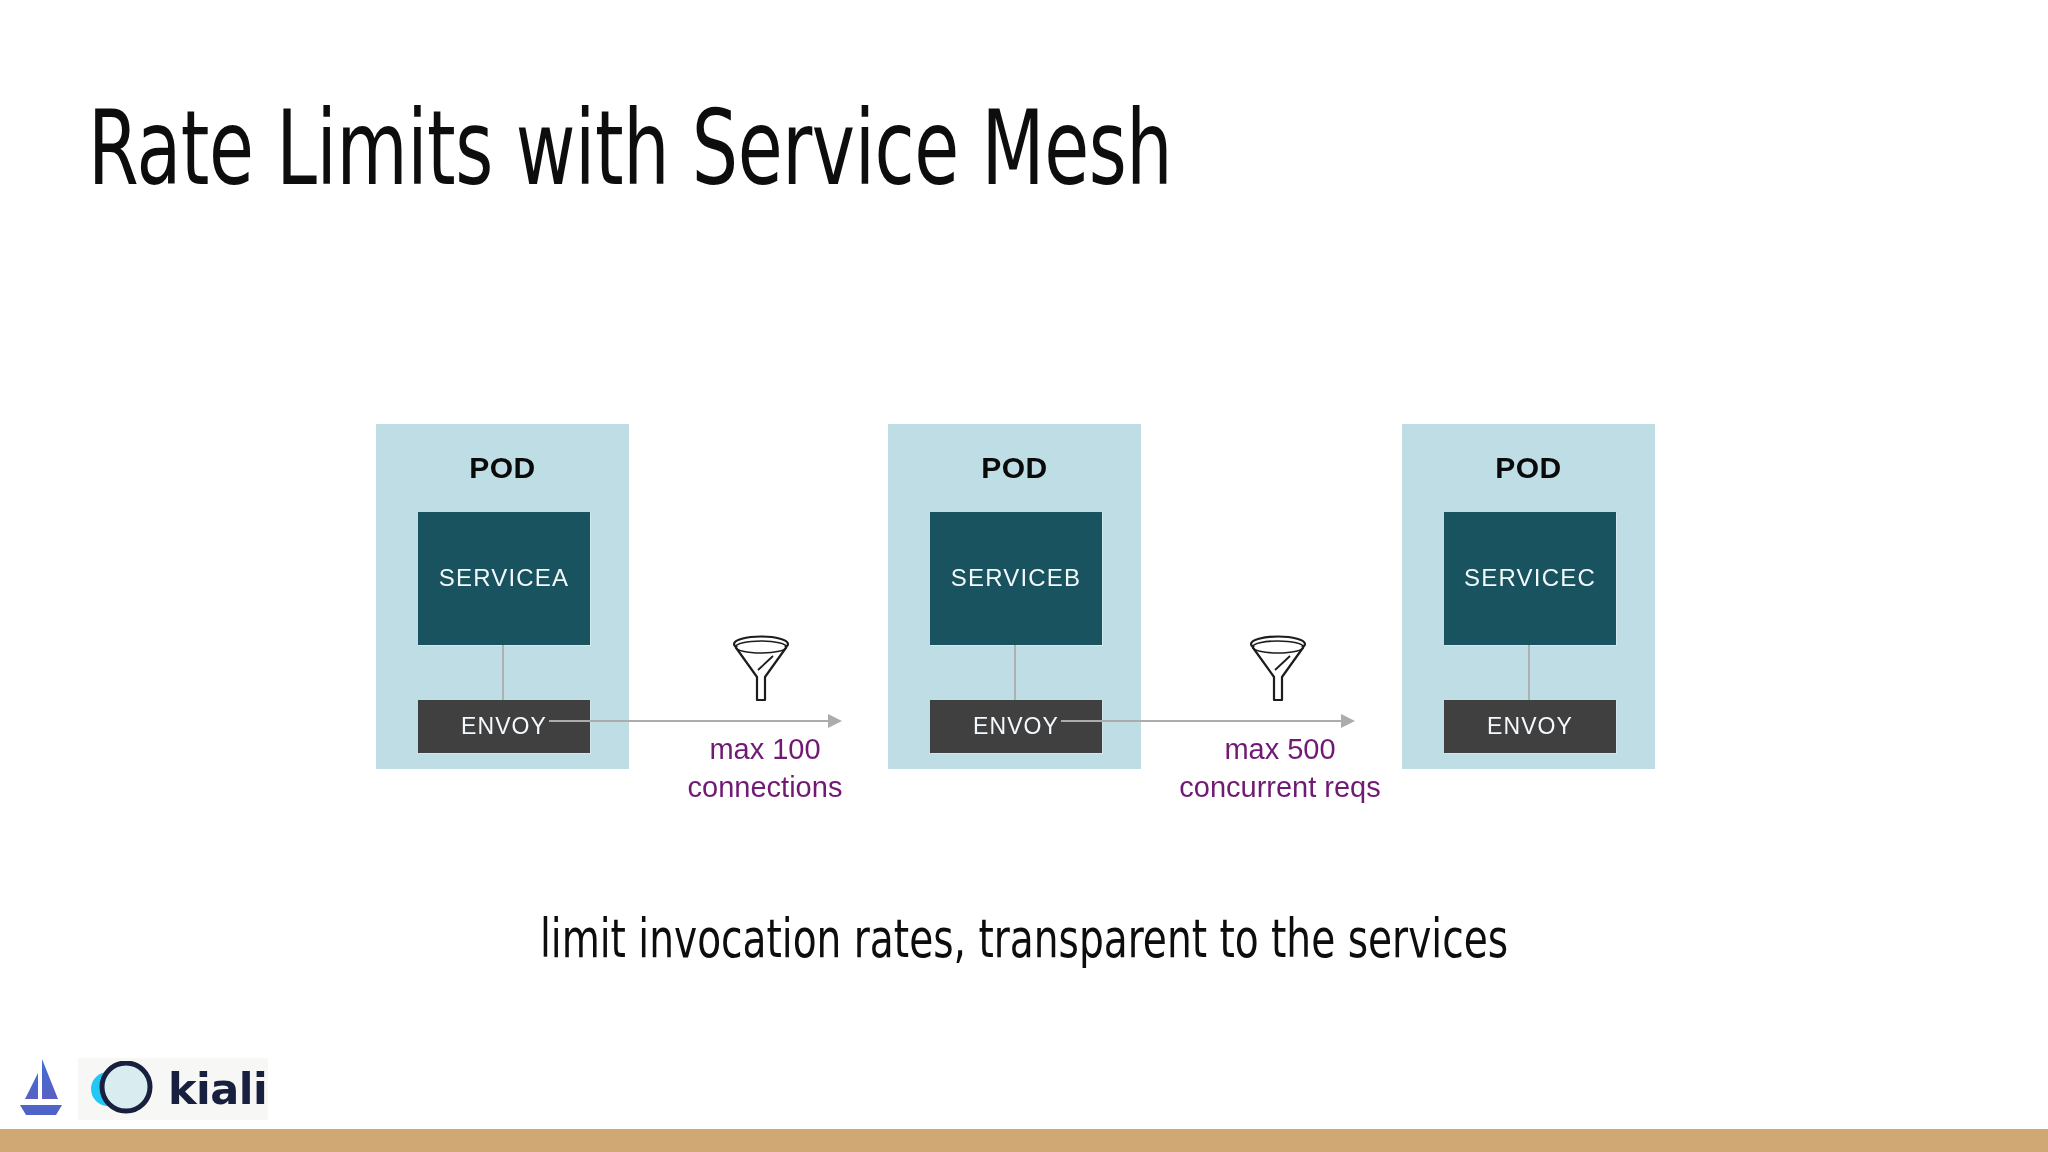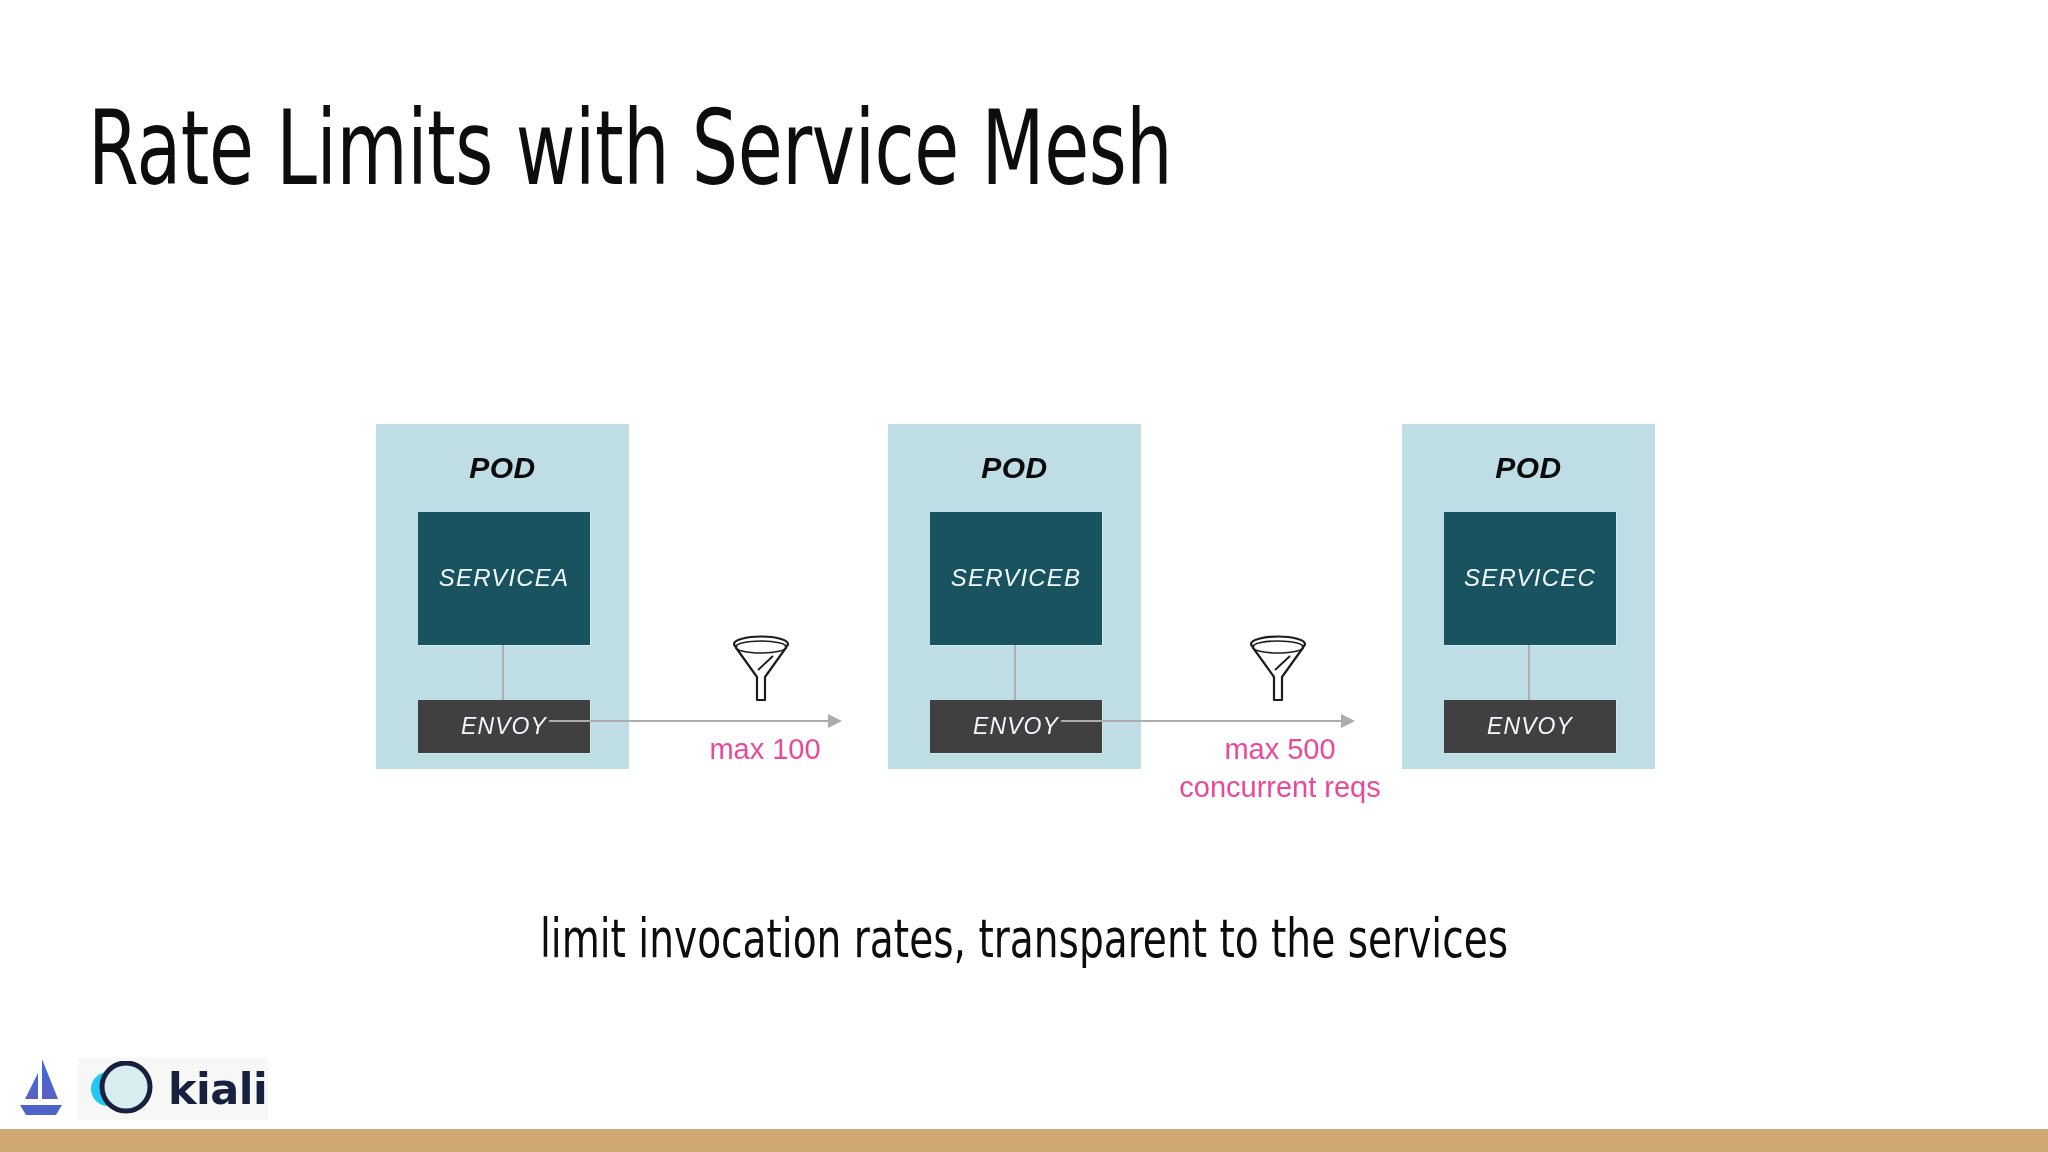--- a/index.html
+++ b/index.html
@@ -40,21 +40,20 @@
     width: 2048px;
     height: 1152px;
   }
 
   .pod {
     position: absolute;
     width: 253px;
     height: 345px;
     background: #bfdde5;
     top: 424px;
-    font-style: italic;
   }
   .pod.p0 { left: 376px; }
   .pod.p1 { left: 888px; }
   .pod.p2 { left: 1402px; }
 
   .pod-label {
     position: absolute;
     top: 27px;
     left: 0;
     width: 100%;
@@ -148,21 +147,21 @@
   }
   .funnel.f0 { left: 728px; top: 634px; }
   .funnel.f1 { left: 1245px; top: 634px; }
 
   
   .limit-label {
     position: absolute;
     text-align: center;
     font-size: 29px;
     line-height: 1.32;
-    color: #ec4899;
+    color: #701a75;
     white-space: nowrap;
   }
   .limit-label.l0 { left: 575px; top: 730px; width: 380px; }
   .limit-label.l1 { left: 1090px; top: 730px; width: 380px; }
 
   
   #caption {
     position: absolute;
     left: 0;
     top: 908px;
@@ -278,20 +277,21 @@
     <svg viewBox="0 0 66 72" width="66" height="72">
       <ellipse cx="33" cy="10" rx="27" ry="7.5" fill="#ffffff" stroke="#1c1c1c" stroke-width="2.2"></ellipse>
       <path d="M7.5 13 L29 43 L29 66 L37 66 L37 43 L58.5 13" fill="#ffffff" stroke="#1c1c1c" stroke-width="2.2" stroke-linejoin="round"></path>
       <ellipse cx="33" cy="13" rx="25.5" ry="6" fill="none" stroke="#1c1c1c" stroke-width="1.6"></ellipse>
       <line x1="30" y1="36" x2="45" y2="22" stroke="#1c1c1c" stroke-width="1.8"></line>
     </svg>
   </div>
 
   <div class="limit-label l0">
     <div>max 100</div>
+    <div>connections</div>
   </div>
 
   <div class="limit-label l1">
     <div>max 500</div>
     <div>concurrent reqs</div>
   </div>
 
 </div>
 
 <div id="caption">limit invocation rates, transparent to the services</div>

